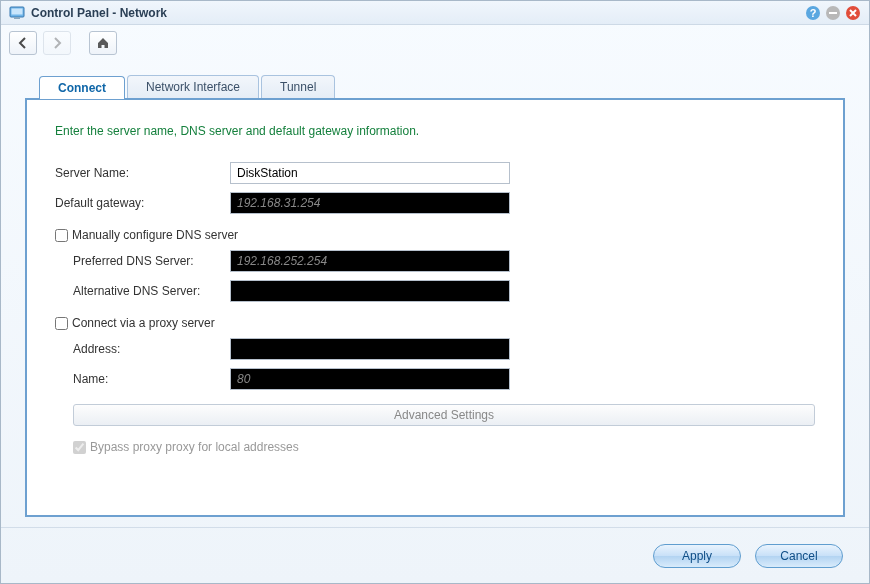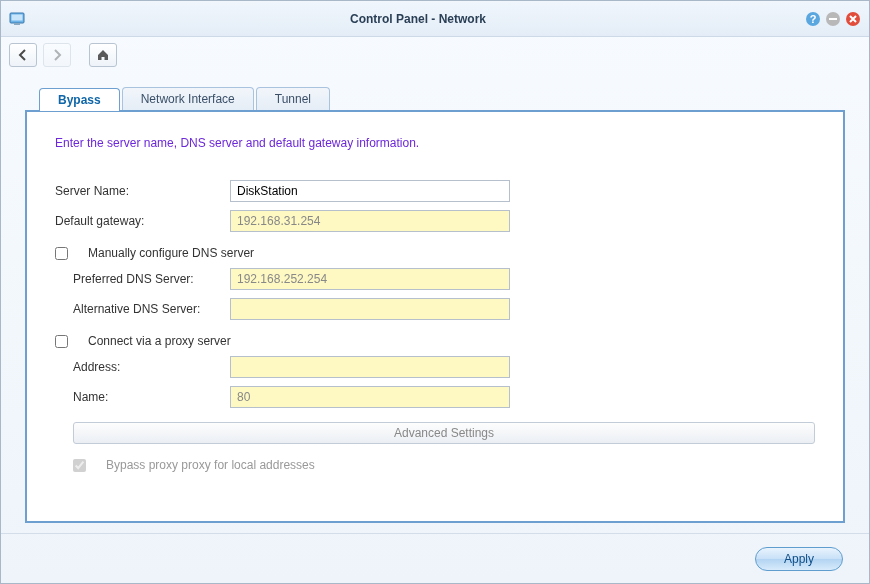--- a/index.html
+++ b/index.html
@@ -14,27 +14,26 @@
 }
 .window {
   width: 870px;
   height: 584px;
   border: 1px solid #a8b8c8;
   background: linear-gradient(#f7fbff, #eef4fa);
   display: flex;
   flex-direction: column;
 }
 .titlebar {
-  height: 36px;
+  height: 24px;
   background: linear-gradient(#f0f6fc, #e4edf7);
   display: flex;
   align-items: center;
   padding: 0 8px;
   border-bottom: 1px solid #cdd9e6;
-  text-align: center;
 }
 .titlebar .app-icon {
   width: 16px; height: 16px;
   margin-right: 6px;
 }
 .titlebar .title-text {
   font-weight: bold;
   color: #2a3f55;
   flex: 1;
 }
@@ -94,22 +93,22 @@
 }
 .tab-panel {
   flex: 1;
   border: 2px solid #6da0d0;
   background: #ffffff;
   padding: 24px 28px;
   display: flex;
   flex-direction: column;
 }
 .instruction {
-  color: #6d28d9;
-  margin-bottom: 30px;
+  color: #15803d;
+  margin-bottom: 24px;
 }
 .form-row {
   display: flex;
   align-items: center;
   margin-bottom: 8px;
 }
 .form-row .label {
   width: 175px;
   color: #333;
 }
@@ -120,47 +119,48 @@
 .text-input {
   width: 280px;
   height: 22px;
   padding: 2px 6px;
   border: 1px solid #b6c0cc;
   font-family: inherit;
   font-size: 12px;
   background: #fff;
 }
 .text-input:disabled {
-  background: #fef9c3;
+  background: #000000;
   color: #888;
+  font-style: italic;
 }
 .checkbox-row {
   display: flex;
   align-items: center;
   margin: 6px 0 8px 0;
-  gap: 20px;
+  gap: 4px;
 }
 .checkbox-row input[type=checkbox] {
   width: 13px; height: 13px;
 }
 .checkbox-row.indent { margin-left: 18px; }
 .checkbox-row.disabled { color: #999; }
 .adv-btn {
   margin: 6px 0 8px 18px;
   padding: 3px 14px;
   border: 1px solid #c2ccd8;
   border-radius: 3px;
   background: linear-gradient(#fdfdfd, #ebeff4);
   font-family: inherit;
   font-size: 12px;
   color: #888;
   cursor: default;
 }
 .footer {
-  height: 50px;
+  height: 56px;
   border-top: 1px solid #d2dde9;
   display: flex;
   justify-content: flex-end;
   align-items: center;
   padding: 0 26px;
   gap: 14px;
 }
 .pill-btn {
   min-width: 88px;
   height: 24px;
@@ -223,21 +223,21 @@
     <div style="width:6px"></div>
     <div class="nav-btn">
       <svg width="14" height="14" viewBox="0 0 14 14">
           <path d="M2 7 L7 2 L12 7 L12 12 L8.5 12 L8.5 9 L5.5 9 L5.5 12 L2 12 Z" fill="#5a5a5a"></path>
         </svg>
     </div>
   </div>
 
   <div class="content-area">
     <div class="tab-row">
-      <div class="tab active">Bypass</div>
+      <div class="tab active">Connect</div>
       <div class="tab">Network Interface</div>
       <div class="tab">Tunnel</div>
     </div>
 
     <div class="tab-panel">
       <div class="instruction">Enter the server name, DNS server and default gateway information.</div>
 
       <div class="form-row">
         <div class="label">Server Name:</div>
         <input class="text-input" type="text" value="DiskStation" style="">
@@ -282,15 +282,16 @@
 
       <div class="checkbox-row indent disabled">
         <input type="checkbox" checked="" disabled="" style="">
         <span>Bypass proxy proxy for local addresses</span>
       </div>
     </div>
   </div>
 
   <div class="footer">
     <button class="pill-btn">Apply</button>
+    <button class="pill-btn">Cancel</button>
   </div>
 
 </div>
 
 </body></html>

